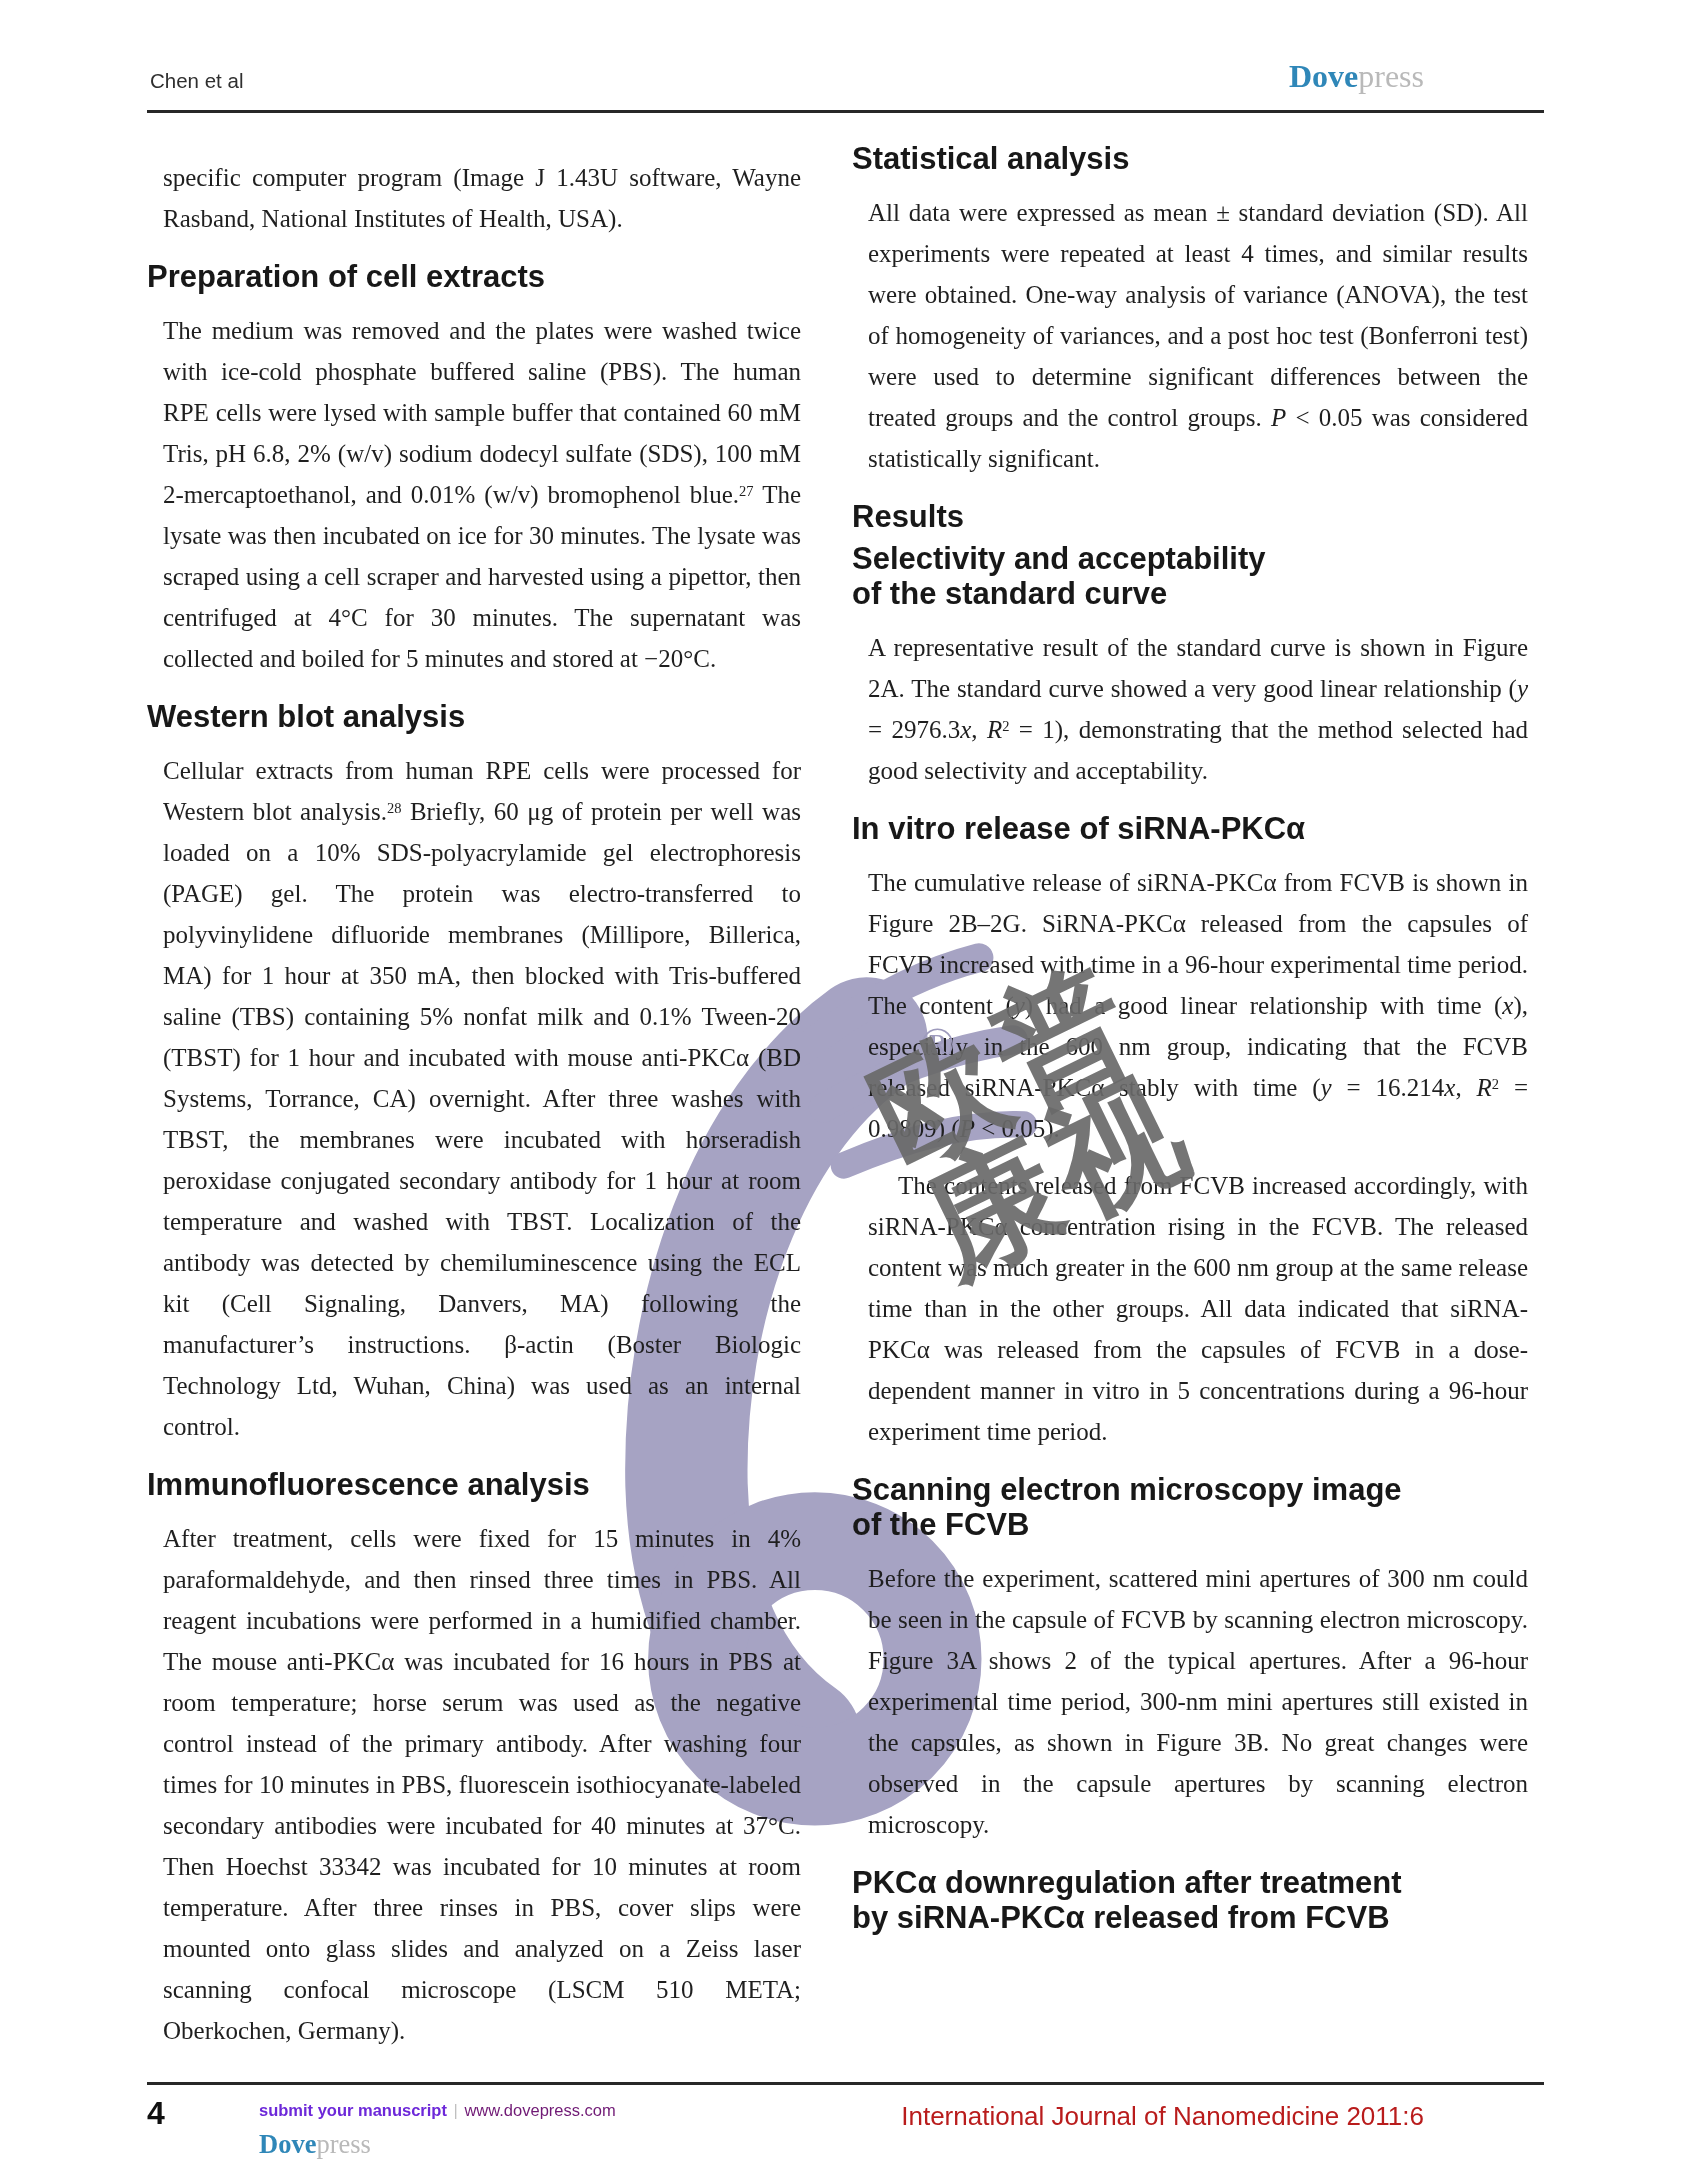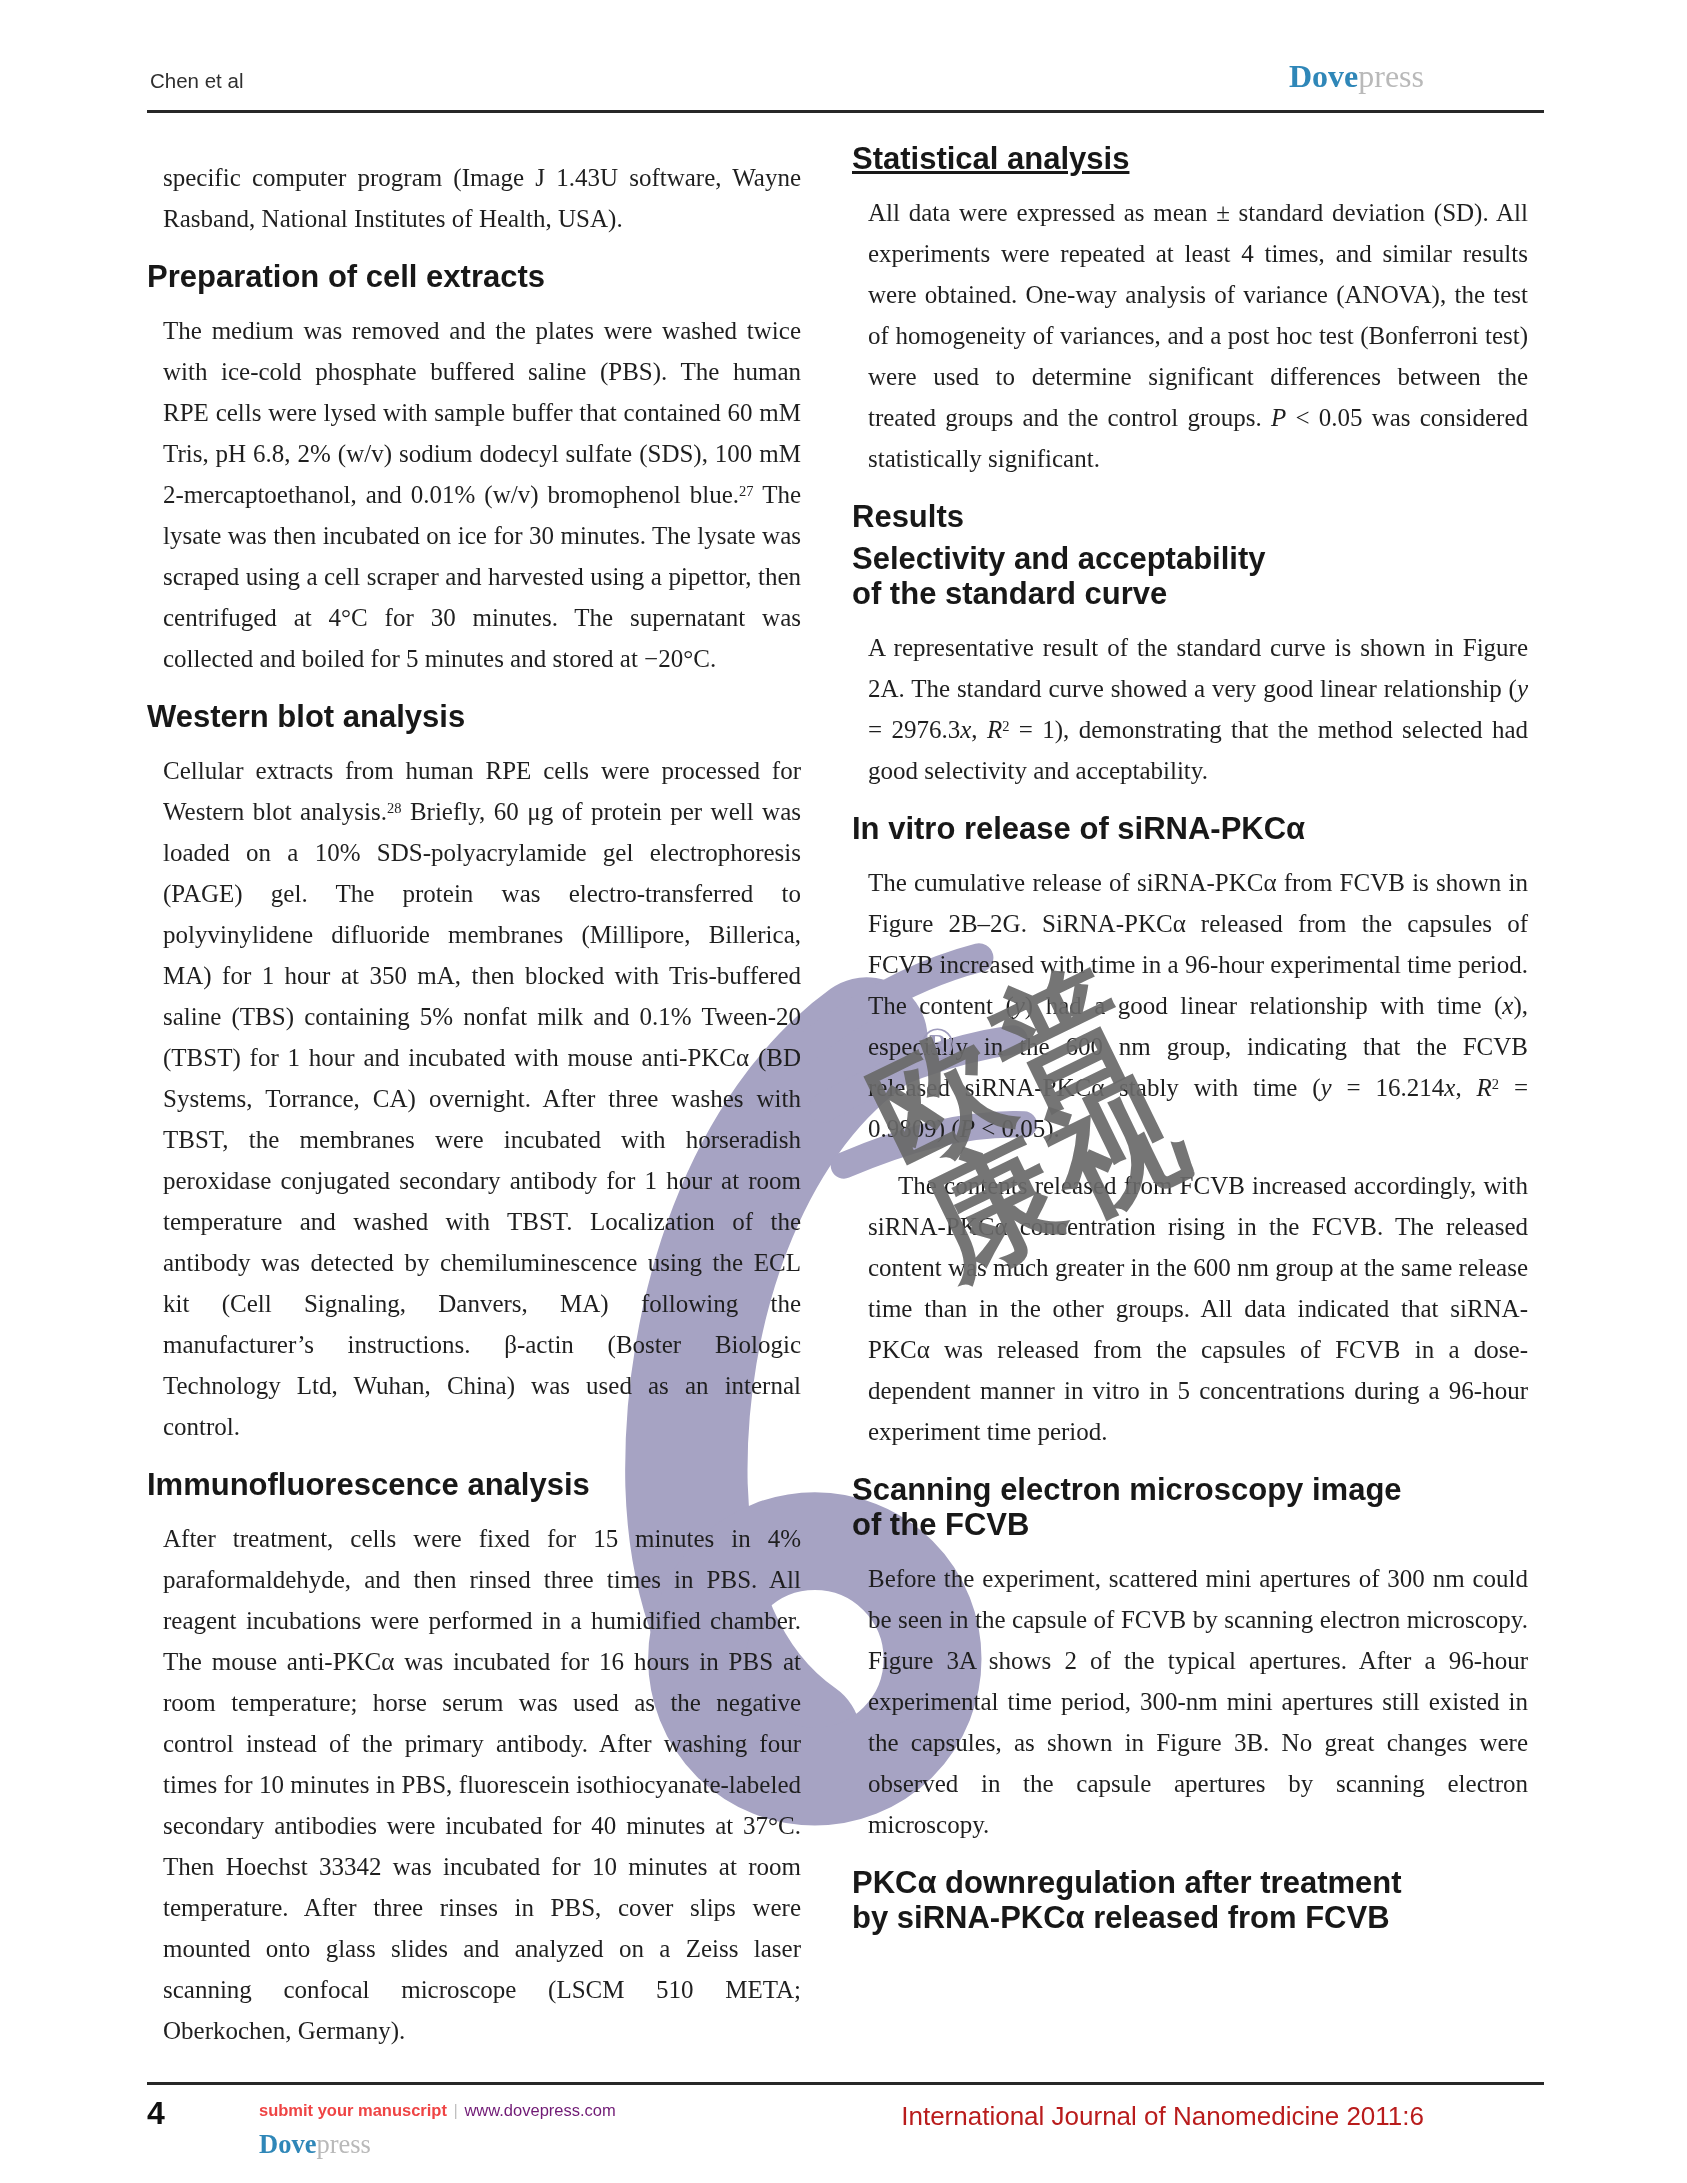--- a/index.html
+++ b/index.html
@@ -27,21 +27,21 @@
   .col-right{left:852px;width:692px;}
   p.body{margin:16px;}
   p.indent{text-indent:30px;}
   sup{font-size:0.58em;vertical-align:baseline;position:relative;top:-0.45em;line-height:0;}
   i{font-style:italic;}
 
   h2{
     font-family:"Liberation Sans",sans-serif;font-weight:700;color:#181818;
     font-size:31px;line-height:35px;margin:20px 0 6.6px 0;text-align:left;
   }
-  h2.first{margin-top:0;text-decoration:underline;}
+  h2.first{margin-top:0;}
   h2.sub{margin-top:6px;}
 
   
   .wm-swoosh{position:absolute;left:582px;top:926px;width:463px;height:926px;z-index:0;}
   .wm-reg{
     position:absolute;left:920px;top:1018px;z-index:2;
     font-size:46px;color:#9d9abc;font-family:"Liberation Serif",serif;
   }
   .wm-cjk{
     position:absolute;left:894px;top:998px;z-index:2;
@@ -53,21 +53,21 @@
 
   
   .page-number{
     position:absolute;left:147px;top:2095px;
     font-family:"Liberation Sans",sans-serif;font-weight:700;font-size:32px;color:#101010;
   }
   .submit-line{
     position:absolute;left:259px;top:2101px;
     font-family:"Liberation Sans",sans-serif;font-size:16.5px;color:#4c4c4c;
   }
-  .submit-line .lbl{font-weight:700;color:#ef4444;margin-top:32px;}
+  .submit-line .lbl{font-weight:700;color:#6d28d9;margin-top:32px;}
   .submit-line .sep{color:#c0c0c0;padding:0 6.6px;}
   .submit-line .url{color:#701a75;}
   .footer-brand{
     position:absolute;left:259px;top:2129px;
     font-family:"Liberation Serif",serif;font-size:26.5px;
   }
   .footer-brand .dove{color:#2f87b8;font-weight:700;}
   .footer-brand .press{color:#b9b9b9;}
   .journal-cite{
     position:absolute;right:144px;top:2101px;

